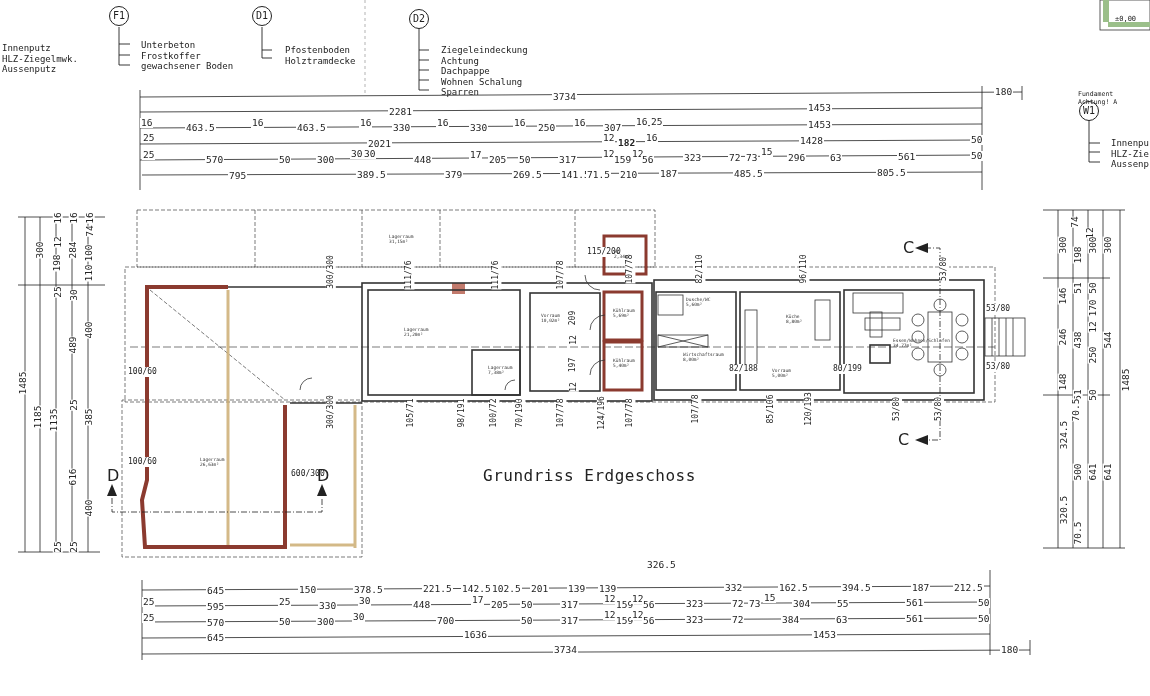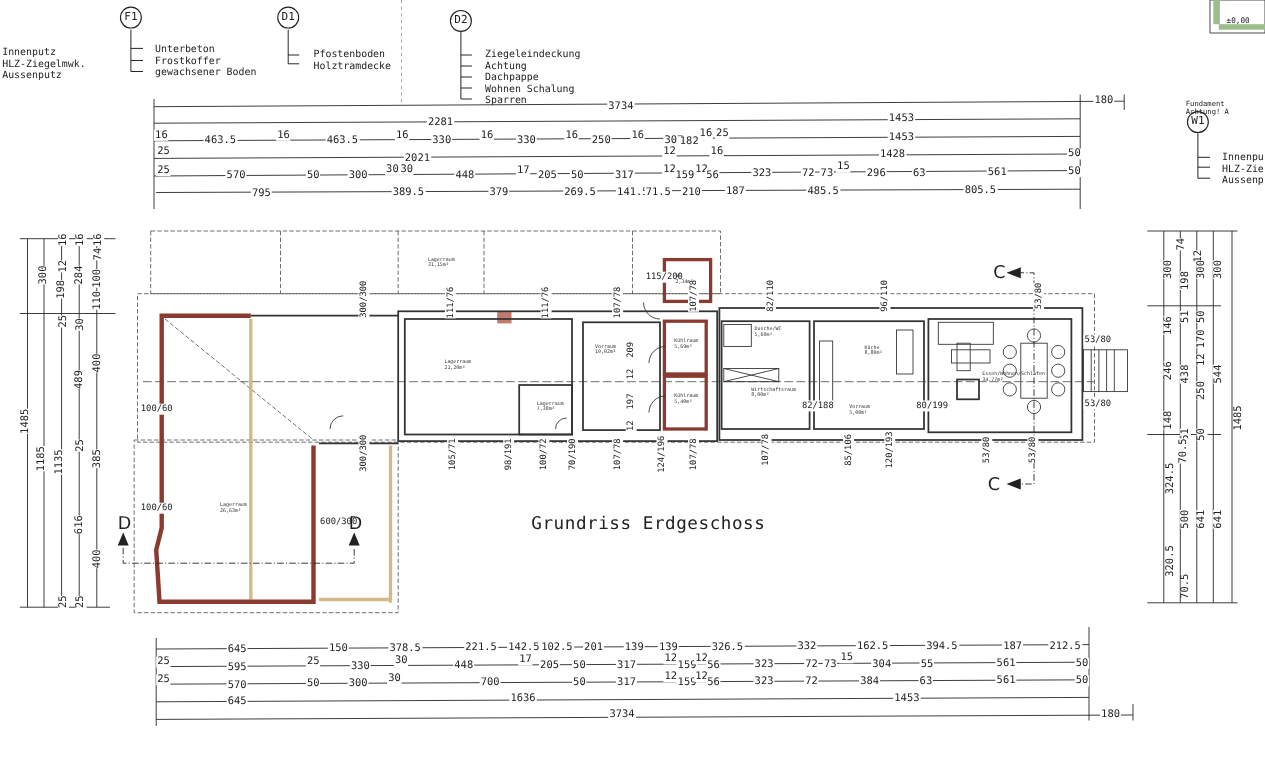--- a/index.html
+++ b/index.html
@@ -239,21 +239,21 @@
   <span class="dim" style="left:537px;top:123px;">250</span>
   <span class="dim" style="left:573px;top:118px;">16</span>
   <span class="dim" style="left:603px;top:123px;">307</span>
   <span class="dim" style="left:635px;top:117px;">16</span>
   <span class="dim" style="left:650px;top:117px;">25</span>
   <span class="dim" style="left:807px;top:120px;">1453</span>
 
   <span class="dim" style="left:142px;top:133px;">25</span>
   <span class="dim" style="left:367px;top:139px;">2021</span>
   <span class="dim" style="left:602px;top:133px;">12</span>
-  <span class="dim" style="left:617px;top:124px;">182</span>
+  <span class="dim" style="left:617px;top:138px;font-weight:bold;">182</span>
   <span class="dim" style="left:645px;top:133px;">16</span>
   <span class="dim" style="left:799px;top:136px;">1428</span>
   <span class="dim" style="left:970px;top:135px;">50</span>
 
   <span class="dim" style="left:142px;top:150px;">25</span>
   <span class="dim" style="left:205px;top:155px;">570</span>
   <span class="dim" style="left:278px;top:155px;">50</span>
   <span class="dim" style="left:316px;top:155px;">300</span>
   <span class="dim" style="left:350px;top:149px;">30</span>
   <span class="dim" style="left:363px;top:149px;">30</span>
@@ -290,21 +290,21 @@
 <div>
   <span class="dim" style="left:206px;top:586px;">645</span>
   <span class="dim" style="left:298px;top:585px;">150</span>
   <span class="dim" style="left:353px;top:585px;">378.5</span>
   <span class="dim" style="left:422px;top:584px;">221.5</span>
   <span class="dim" style="left:461px;top:584px;">142.5</span>
   <span class="dim" style="left:491px;top:584px;">102.5</span>
   <span class="dim" style="left:530px;top:584px;">201</span>
   <span class="dim" style="left:567px;top:584px;">139</span>
   <span class="dim" style="left:598px;top:584px;">139</span>
-  <span class="dim" style="left:646px;top:584px;">326.5</span>
+  <span class="dim" style="left:646px;top:560px;">326.5</span>
   <span class="dim" style="left:724px;top:583px;">332</span>
   <span class="dim" style="left:778px;top:583px;">162.5</span>
   <span class="dim" style="left:841px;top:583px;">394.5</span>
   <span class="dim" style="left:911px;top:583px;">187</span>
   <span class="dim" style="left:953px;top:583px;">212.5</span>
 
   <span class="dim" style="left:142px;top:597px;">25</span>
   <span class="dim" style="left:206px;top:602px;">595</span>
   <span class="dim" style="left:278px;top:597px;">25</span>
   <span class="dim" style="left:318px;top:601px;">330</span>

